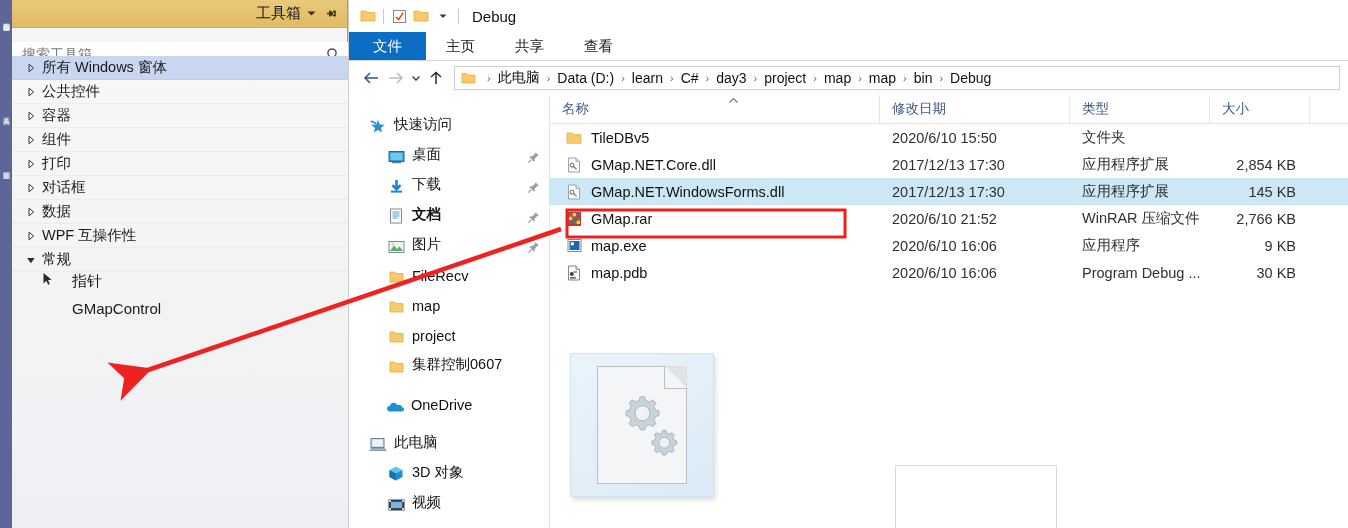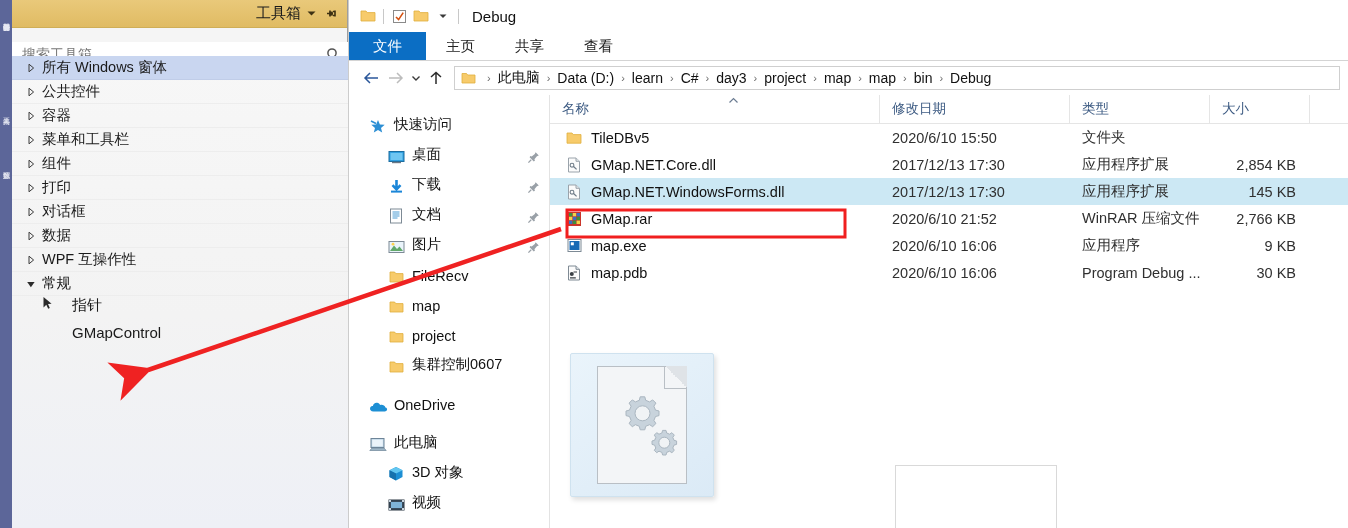--- a/index.html
+++ b/index.html
@@ -263,28 +263,20 @@
           </svg>
         </span>
         <span>容器</span>
       </div>
       <div class="tnode">
         <span class="arw">
           <svg width="10" height="10" viewBox="0 0 10 10">
             <path d="M3 1.2 L7.6 5 L3 8.8 Z" fill="none" stroke="#3a3a3a" stroke-width="1"></path>
           </svg>
         </span>
-        <span>菜单和工具栏</span>
-      </div>
-      <div class="tnode">
-        <span class="arw">
-          <svg width="10" height="10" viewBox="0 0 10 10">
-            <path d="M3 1.2 L7.6 5 L3 8.8 Z" fill="none" stroke="#3a3a3a" stroke-width="1"></path>
-          </svg>
-        </span>
         <span>组件</span>
       </div>
       <div class="tnode">
         <span class="arw">
           <svg width="10" height="10" viewBox="0 0 10 10">
             <path d="M3 1.2 L7.6 5 L3 8.8 Z" fill="none" stroke="#3a3a3a" stroke-width="1"></path>
           </svg>
         </span>
         <span>打印</span>
       </div>
@@ -460,21 +452,21 @@
             </svg>
           </span>
           <span class="nlabel">下载</span>
           <span class="pin">
             <svg width="13" height="13" viewBox="0 0 13 13">
               <path d="M8.6 1.2 L11.8 4.4 L9.9 5.2 L7.4 8.3 L8 9.6 L6.8 10.4 L2.6 6.2 L3.4 5 L4.7 5.6 L7.8 3.1 Z" fill="#9aa1a8"></path>
               <path d="M4.2 8.8 L1.4 11.6" stroke="#9aa1a8" stroke-width="1.3"></path>
             </svg>
           </span>
         </div>
-        <div class="nrow" style="padding-left: 36px;">
+        <div class="nrow" style="padding-left: 36px; font-weight: bold;">
           <span class="nic">
             <svg width="15" height="16" viewBox="0 0 15 16">
               <rect x="1.5" y="1" width="11" height="14" fill="#fff" stroke="#7d8a95"></rect>
               <path d="M3.5 4 H10.5 M3.5 6 H10.5 M3.5 8 H10.5 M3.5 10 H8.5" stroke="#4a9bd4" stroke-width="1.1"></path>
             </svg>
           </span>
           <span class="nlabel">文档</span>
           <span class="pin">
             <svg width="13" height="13" viewBox="0 0 13 13">
               <path d="M8.6 1.2 L11.8 4.4 L9.9 5.2 L7.4 8.3 L8 9.6 L6.8 10.4 L2.6 6.2 L3.4 5 L4.7 5.6 L7.8 3.1 Z" fill="#9aa1a8"></path>
@@ -524,21 +516,21 @@
         </div>
         <div class="nrow" style="padding-left: 36px;">
           <span class="nic">
             <svg width="15" height="14" viewBox="0 0 15 14">
               <path d="M1 2 h4.6 l1.2 1.6 H14 V12 H1 Z" fill="#f7cb6b" stroke="#e0ae3d" stroke-width=".8"></path>
             </svg>
           </span>
           <span class="nlabel">集群控制0607</span>
         </div>
         <div class="gap"></div>
-        <div class="nrow" style="padding-left: 18px;">
+        <div class="nrow" style="padding-left: 35px;">
           <span class="nic">
             <svg width="19" height="13" viewBox="0 0 19 13">
               <path d="M4.5 11.5 C1.8 11.5 .6 9.6 1.1 8 C1.5 6.6 2.9 6 3.9 6.1 C4.1 3.9 6 2.4 8.1 2.7 C9.6 2.9 10.7 3.9 11.1 5.1 C13 4.2 15.8 5.3 16.4 7.4 C17.8 7.6 18.4 9 18 10.1 C17.7 11 16.8 11.5 15.8 11.5 Z" fill="#1d8fd4"></path>
             </svg>
           </span>
           <span class="nlabel">OneDrive</span>
         </div>
         <div class="gap"></div>
         <div class="nrow" style="padding-left: 18px;">
           <span class="nic">

